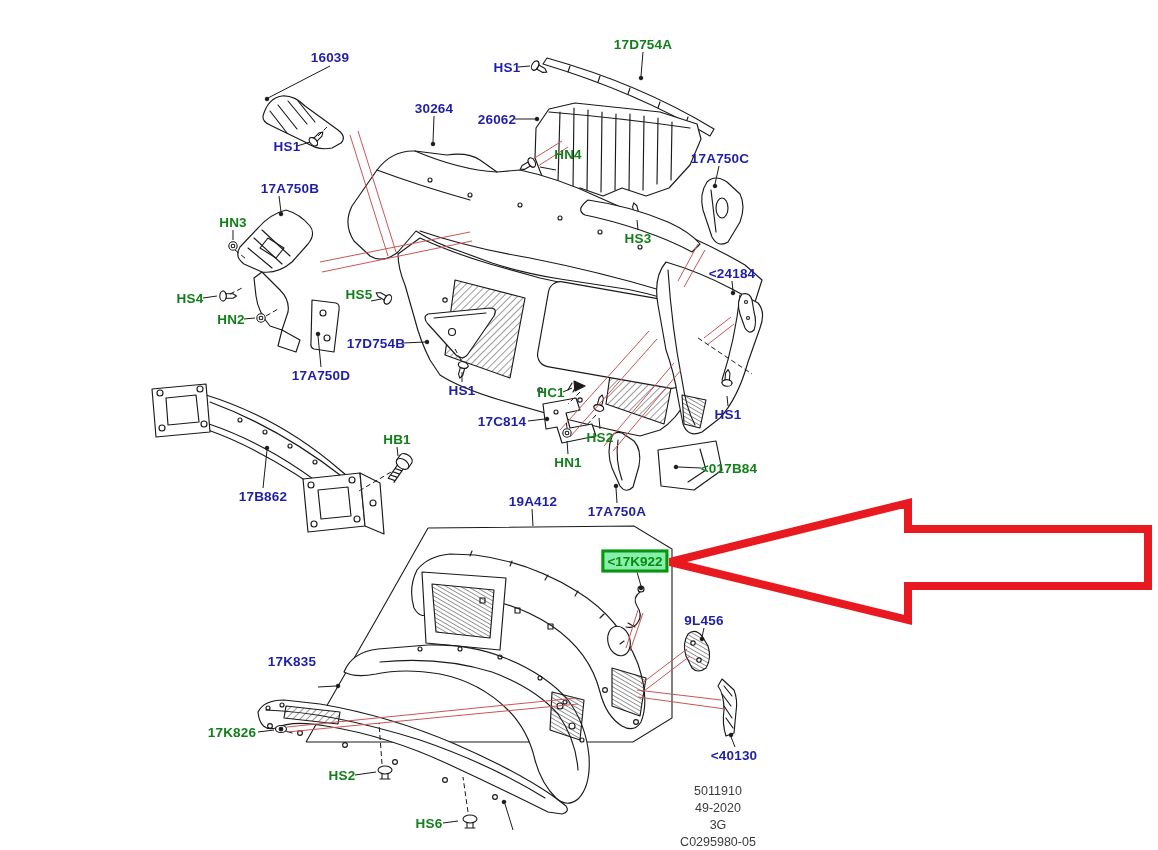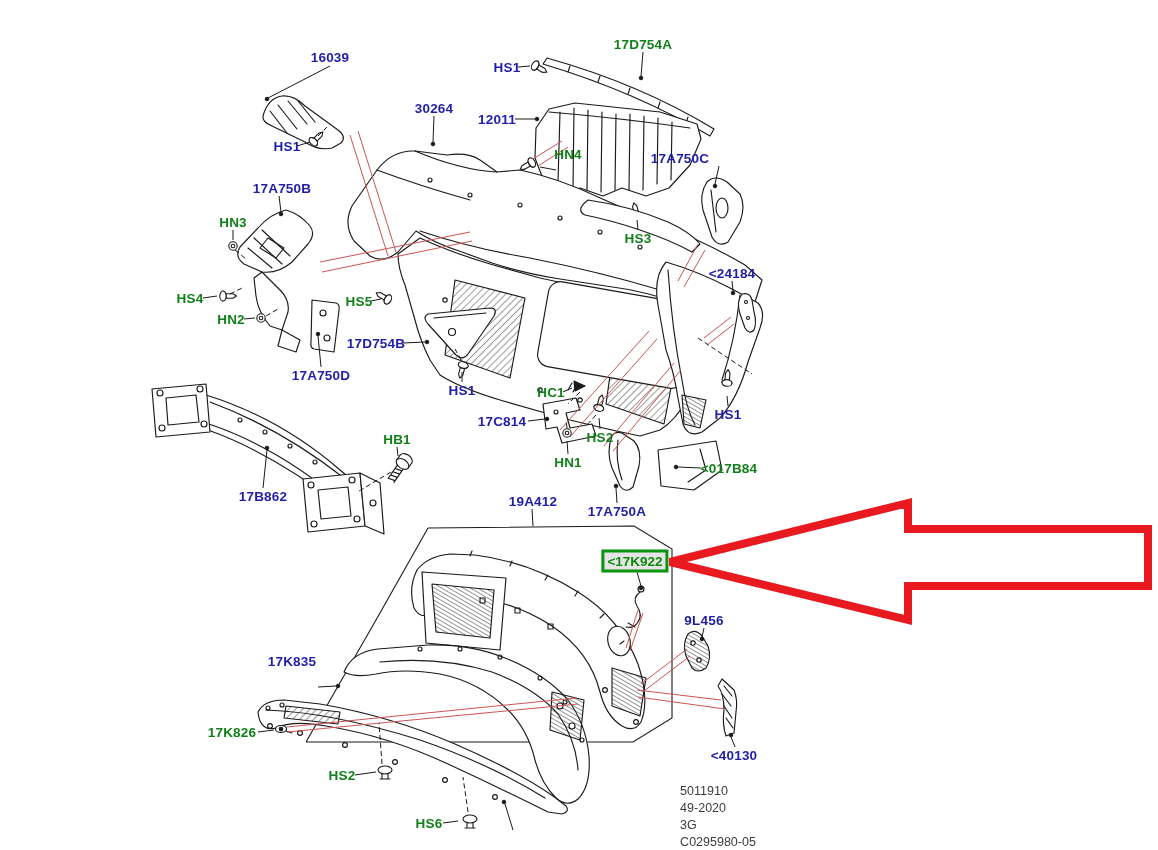--- a/index.html
+++ b/index.html
@@ -4,24 +4,24 @@
 <style>
   html,body{margin:0;padding:0;background:#fff;}
   #stage{position:relative;width:1158px;height:850px;background:#fff;overflow:hidden;
          font-family:"Liberation Sans",sans-serif;}
   #stage svg{position:absolute;left:0;top:0;}
   .lbl{position:absolute;transform:translate(-50%,-50%);font-weight:bold;font-size:13.5px;
        white-space:nowrap;z-index:5;letter-spacing:0.2px;}
   .b{color:#1e1ea8;}
   .g{color:#12801a;}
   .hl{position:absolute;transform:translate(-50%,-50%);font-weight:bold;font-size:13.5px;
-      color:#0b8a0b;border:3px solid #0b9410;padding:0 3px;background:#e5e5e5;z-index:6;
+      color:#0b8a0b;border:3px solid #0b9410;padding:0 3px;background:#86efac;z-index:6;
       white-space:nowrap;line-height:17px;}
   .footer{position:absolute;left:718px;top:783px;transform:translateX(-50%);z-index:5;
-          color:#3c3c3c;font-size:12.5px;line-height:17px;}
+          color:#3c3c3c;font-size:12.5px;text-align:center;line-height:17px;}
 </style>
 </head>
 <body>
 
 <div id="stage">
 
 <svg width="1158" height="850" viewBox="0 0 1158 850">
   <defs>
     <pattern id="h1" patternUnits="userSpaceOnUse" width="5" height="5" patternTransform="rotate(45)">
       <path d="M0,0 L0,5" stroke="#3a3a3a" stroke-width="1"></path>
@@ -314,31 +314,31 @@
   </g>
 
   <g>
     <path d="M670,562 L908,503 L908,529 L1148,529 L1148,586 L908,586 L908,620 Z" fill="#fff" stroke="#e8191f" stroke-width="8" stroke-linejoin="miter"></path>
   </g>
 </svg>
 
 <div class="lbl b" style="left:330px;top:57px">16039</div>
 <div class="lbl b" style="left:287px;top:146px">HS1</div>
 <div class="lbl b" style="left:434px;top:108px">30264</div>
-<div class="lbl b" style="left:497px;top:119px">12011</div>
+<div class="lbl b" style="left:497px;top:119px">26062</div>
 <div class="lbl g" style="left:643px;top:44px">17D754A</div>
 <div class="lbl b" style="left:507px;top:67px">HS1</div>
 <div class="lbl g" style="left:568px;top:154px">HN4</div>
-<div class="lbl b" style="left:680px;top:158px">17A750C</div>
+<div class="lbl b" style="left:720px;top:158px">17A750C</div>
 <div class="lbl g" style="left:638px;top:238px">HS3</div>
-<div class="lbl b" style="left:282px;top:188px">17A750B</div>
+<div class="lbl b" style="left:290px;top:188px">17A750B</div>
 <div class="lbl g" style="left:233px;top:222px">HN3</div>
 <div class="lbl g" style="left:190px;top:298px">HS4</div>
 <div class="lbl g" style="left:231px;top:319px">HN2</div>
-<div class="lbl g" style="left:359px;top:301px">HS5</div>
+<div class="lbl g" style="left:359px;top:294px">HS5</div>
 <div class="lbl b" style="left:376px;top:343px">17D754B</div>
 <div class="lbl b" style="left:321px;top:375px">17A750D</div>
 <div class="lbl b" style="left:462px;top:390px">HS1</div>
 <div class="lbl b" style="left:732px;top:273px">&lt;24184</div>
 <div class="lbl b" style="left:728px;top:414px">HS1</div>
 <div class="lbl g" style="left:551px;top:392px">HC1</div>
 <div class="lbl b" style="left:502px;top:421px">17C814</div>
 <div class="lbl g" style="left:600px;top:437px">HS2</div>
 <div class="lbl g" style="left:568px;top:462px">HN1</div>
 <div class="lbl g" style="left:729px;top:468px">&lt;017B84</div>

